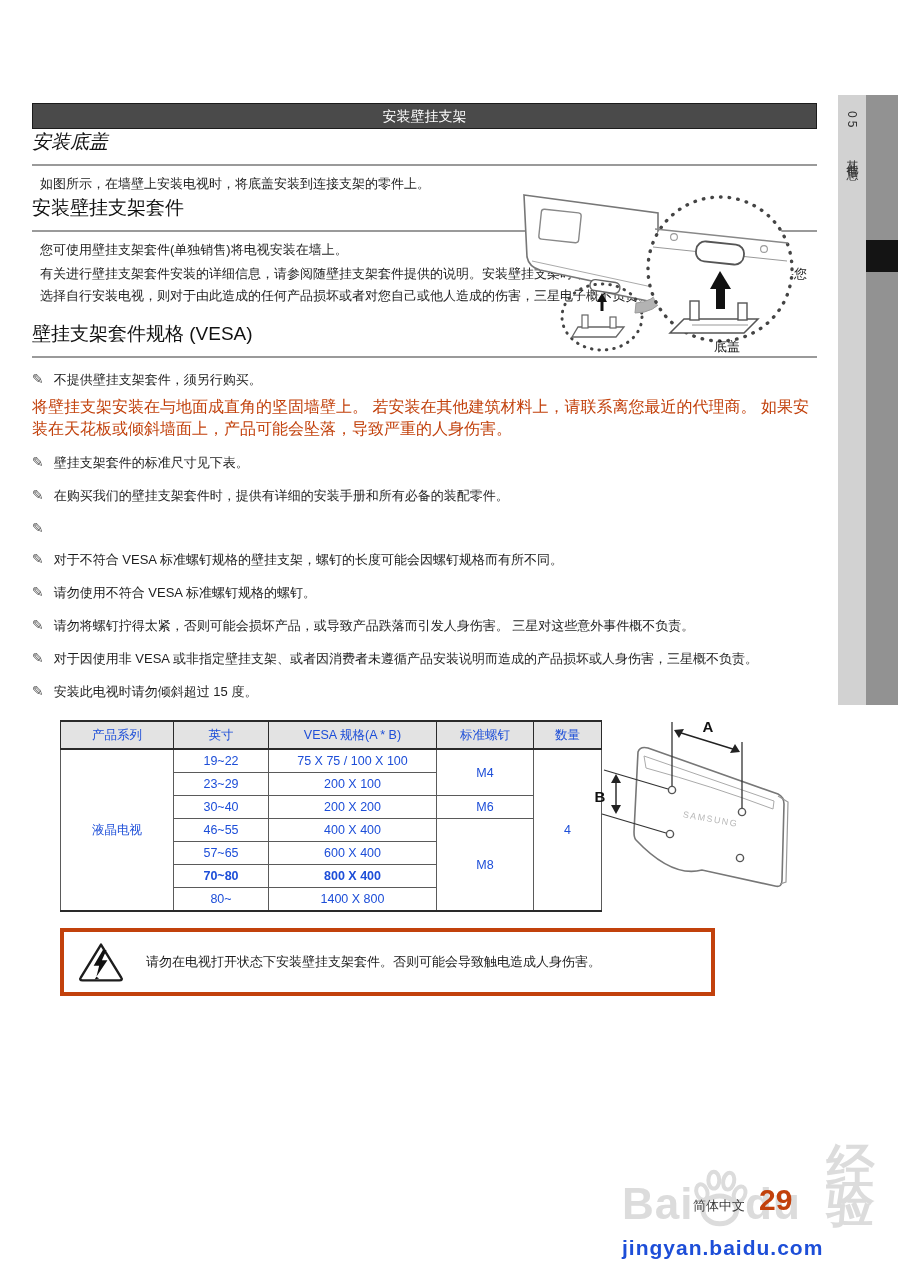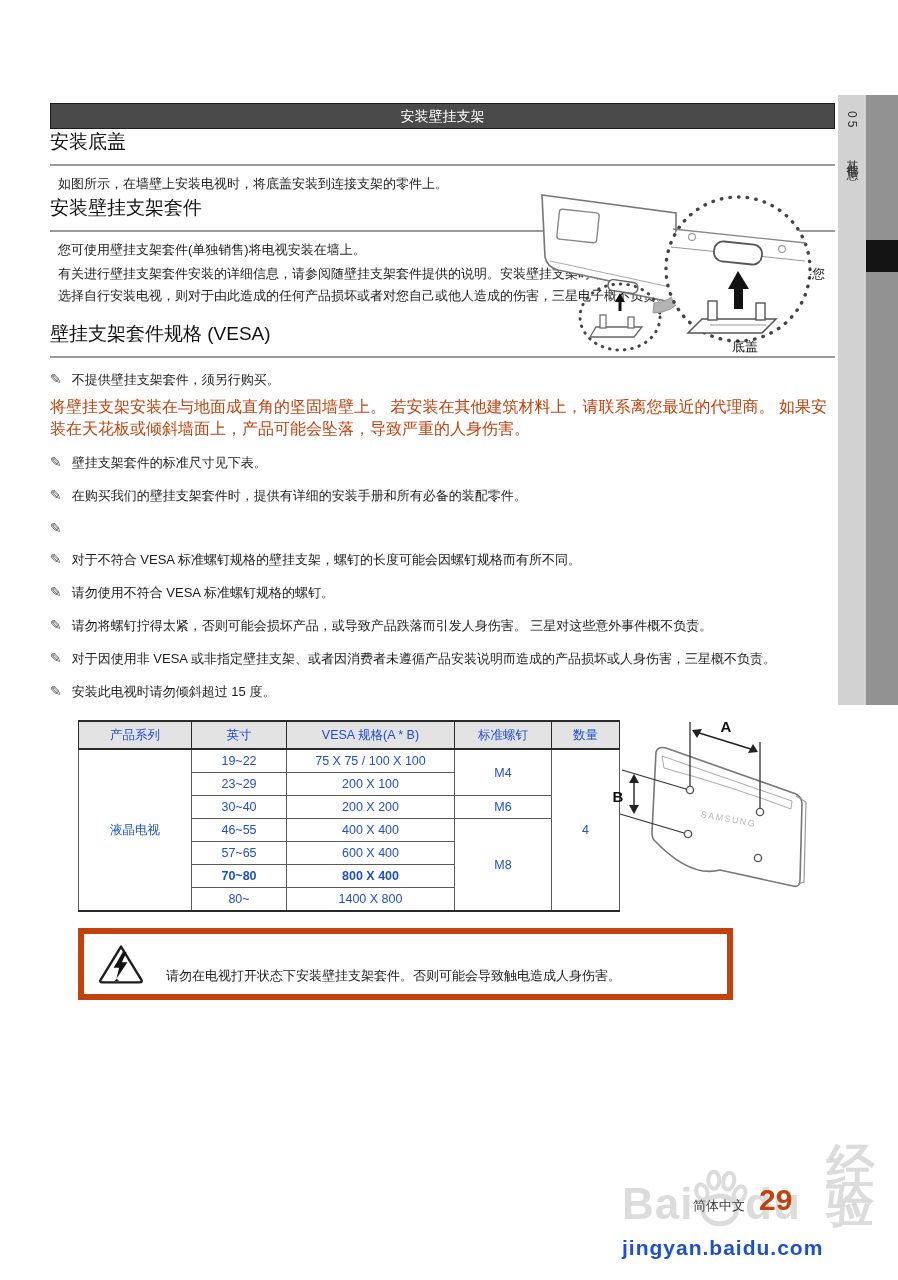--- a/index.html
+++ b/index.html
@@ -8,28 +8,28 @@
     font-family:"Liberation Sans","DejaVu Sans",sans-serif;color:#222;
     overflow:hidden;
   }
   
   .tab-light{position:absolute;left:838px;top:95px;width:28px;height:610px;background:#d2d2d2;
     display:flex;flex-direction:column;align-items:center;padding-top:16px;box-sizing:border-box;gap:20px;}
   .tab-num,.tab-label{writing-mode:vertical-rl;font-size:12px;color:#333;letter-spacing:3px;}
   .tab-dark{position:absolute;left:866px;top:95px;width:32px;height:610px;background:#929292;}
   .tab-marker{position:absolute;left:866px;top:240px;width:32px;height:32px;background:#141414;}
 
-  .content{position:absolute;left:50px;top:103px;width:785px;}
+  .content{position:absolute;left:32px;top:103px;width:785px;}
 
   .banner{background:#4a4a4a;border:1px solid #1c1c1c;color:#fff;text-align:center;
     font-size:14px;height:24px;line-height:24px;}
 
   h2.sec{font-size:19px;font-weight:normal;color:#111;margin:0;padding-bottom:9px;
     border-bottom:2px solid #9a9a9a;}
-  .sec1{margin-top:20px;}
+  .sec1{margin-top:20px;font-style:italic;}
   .sec2{margin-top:132px;}
   .sec3{margin-top:10px;}
   p.body{font-size:13px;line-height:22px;margin:7px 0 0 8px;color:#1d1d1d;}
 
   .figure-bottom-cover{position:absolute;left:420px;top:88px;width:360px;height:165px;}
   .fig-label{font-size:13px;fill:#111;}
 
   .note{display:flex;gap:10px;font-size:13px;line-height:20px;margin-top:13px;color:#1d1d1d;align-items:flex-start;}
   .note .pencil{font-size:14px;color:#555;line-height:18px;flex:0 0 auto;}
   .note.first{margin-top:12px;}
@@ -40,22 +40,22 @@
     border-top:2px solid #2a2a2a;border-bottom:2px solid #2a2a2a;}
   table.vesa th{background:#e3e3e3;border:1px solid #2a2a2a;border-top:2px solid #2a2a2a;
     border-bottom:2px solid #2a2a2a;font-weight:normal;height:26px;padding:0 6px;}
   table.vesa td{border:1px solid #5a5a5a;text-align:center;height:22px;padding:0 6px;}
   .col-family{width:100px;} .col-inch{width:82px;} .col-vesa{width:155px;}
   .col-screw{width:84px;} .col-qty{width:55px;}
   tr.bold td{font-weight:bold;}
 
   .vesa-diagram{position:absolute;left:522px;top:-8px;}
 
-  .caution{margin:16px 0 0 28px;width:655px;box-sizing:border-box;border:6px solid #c2410c;
-    display:flex;align-items:flex-end;gap:22px;padding:9px 14px;}
+  .caution{margin:16px 0 0 28px;width:655px;box-sizing:border-box;border:4px solid #c2410c;
+    display:flex;align-items:center;gap:22px;padding:9px 14px;}
   .caution .txt{font-size:13px;color:#1d1d1d;}
 
   .watermark{position:absolute;left:622px;top:1148px;width:276px;color:#dcdcdc;z-index:1;}
   .wm-row1{display:flex;align-items:flex-end;font-weight:bold;}
   .wm-bai,.wm-du{font-size:44px;line-height:40px;letter-spacing:1px;}
   .wm-cn{font-size:48px;line-height:38px;margin-left:2px;text-align:center;}
   .wm-url{font-size:21px;font-weight:bold;letter-spacing:1px;margin-top:12px;color:#1d4ed8;}
   .page-footer{position:absolute;left:693px;top:1183px;z-index:2;display:flex;align-items:baseline;gap:14px;}
   .lang{font-size:13px;color:#3a3a3a;}
   .pageno{font-size:30px;font-weight:bold;color:#c2410c;}

